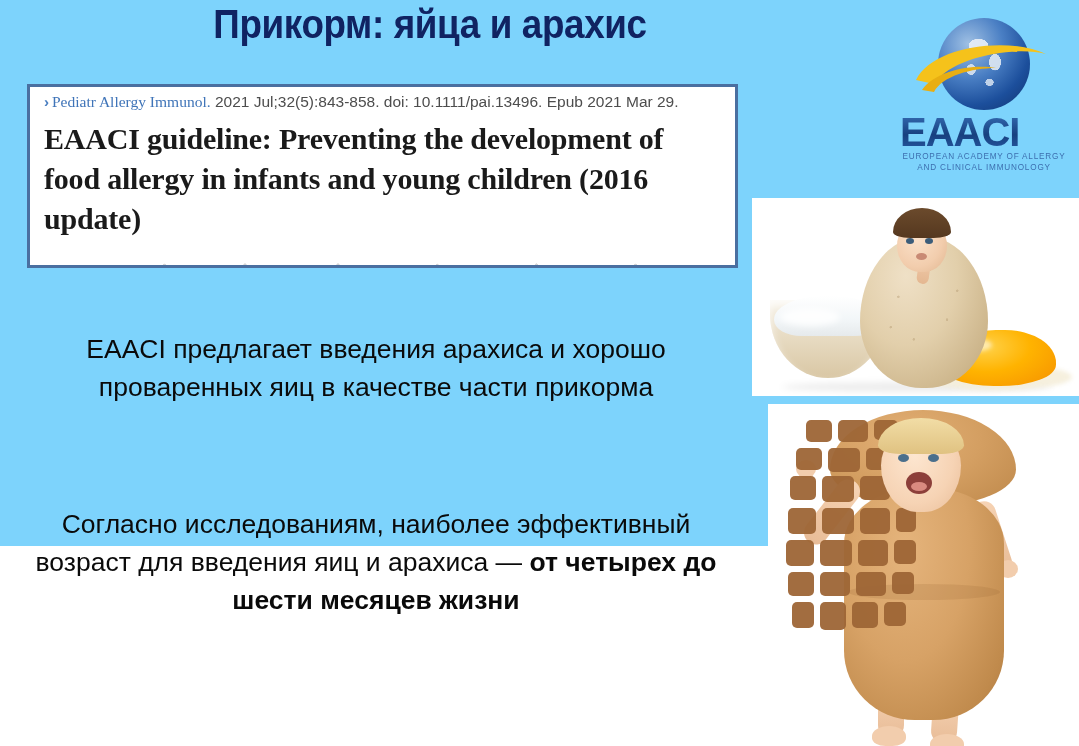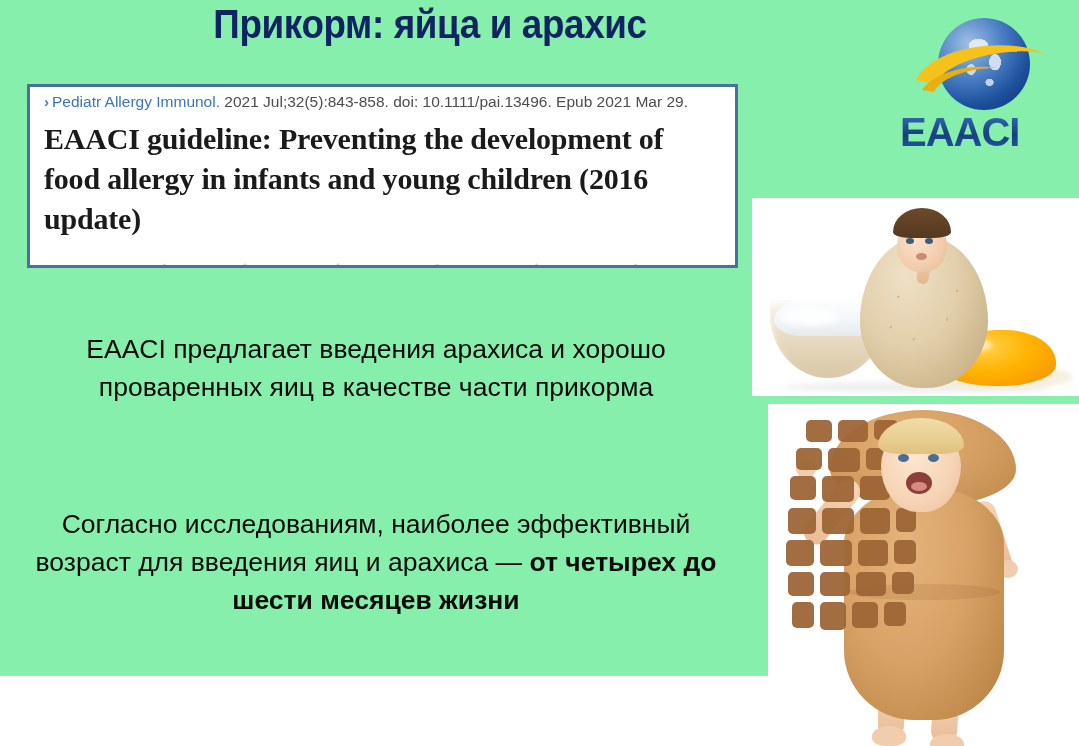--- a/index.html
+++ b/index.html
@@ -4,22 +4,22 @@
 <style>
   * { box-sizing: border-box; margin: 0; padding: 0; }
   html, body {
     width: 1079px; height: 746px;
     background: #ffffff;
     font-family: "Liberation Sans", sans-serif;
     overflow: hidden;
   }
   .slide {
     position: relative;
-    width: 1079px; height: 676px;
-    background: #86efac;
+    width: 1079px; height: 546px;
+    background: #7dd3fc;
   }
 
   
   .slide-title {
     position: absolute;
     left: 0; top: 2px;
     width: 860px;
     text-align: center;
     font-size: 40px;
     font-weight: bold;
@@ -47,21 +47,21 @@
     line-height: 20px;
     white-space: nowrap;
     font-family: "Liberation Sans", sans-serif;
   }
   .cite-chevron {
     color: #4a7fc1;
     font-weight: bold;
     font-size: 15px;
     margin-right: 3px;
   }
-  .cite-journal { color: #3f74b8; }
+  .cite-journal { color: #3f74b8; font-family: Liberation Serif, serif; }
   .cite-rest { color: #4d4d4d; }
 
   .cite-title {
     position: absolute;
     left: 14px; top: 32px;
     width: 680px;
     font-family: "Liberation Serif", serif;
     font-weight: bold;
     font-size: 30px;
     line-height: 40px;
@@ -441,20 +441,24 @@
 
   <div class="logo">
     <div class="globe-wrap">
       <div class="globe"></div>
       <svg class="swoosh" viewBox="0 0 142 56">
         <path d="M4 40 C 20 6, 96 -4, 134 14 C 104 6, 40 16, 22 44 Z" fill="#f5c21b"></path>
         <path d="M10 50 C 24 30, 62 24, 84 28 C 60 28, 30 36, 22 52 Z" fill="#e8ae12"></path>
       </svg>
     </div>
     <div class="logo-word">EAACI</div>
+    <div class="logo-tag">
+      <div>EUROPEAN ACADEMY OF ALLERGY</div>
+      <div>AND CLINICAL IMMUNOLOGY</div>
+    </div>
   </div>
 
   <div class="photo-egg">
     <div class="photo-shadow"></div>
     <div class="egg-white-pool"></div>
     <div class="egg-yolk"></div>
     <div class="egg-shell-half"></div>
     <div class="egg-body"></div>
     <div class="egg-arm"></div>
     <div class="egg-head">

